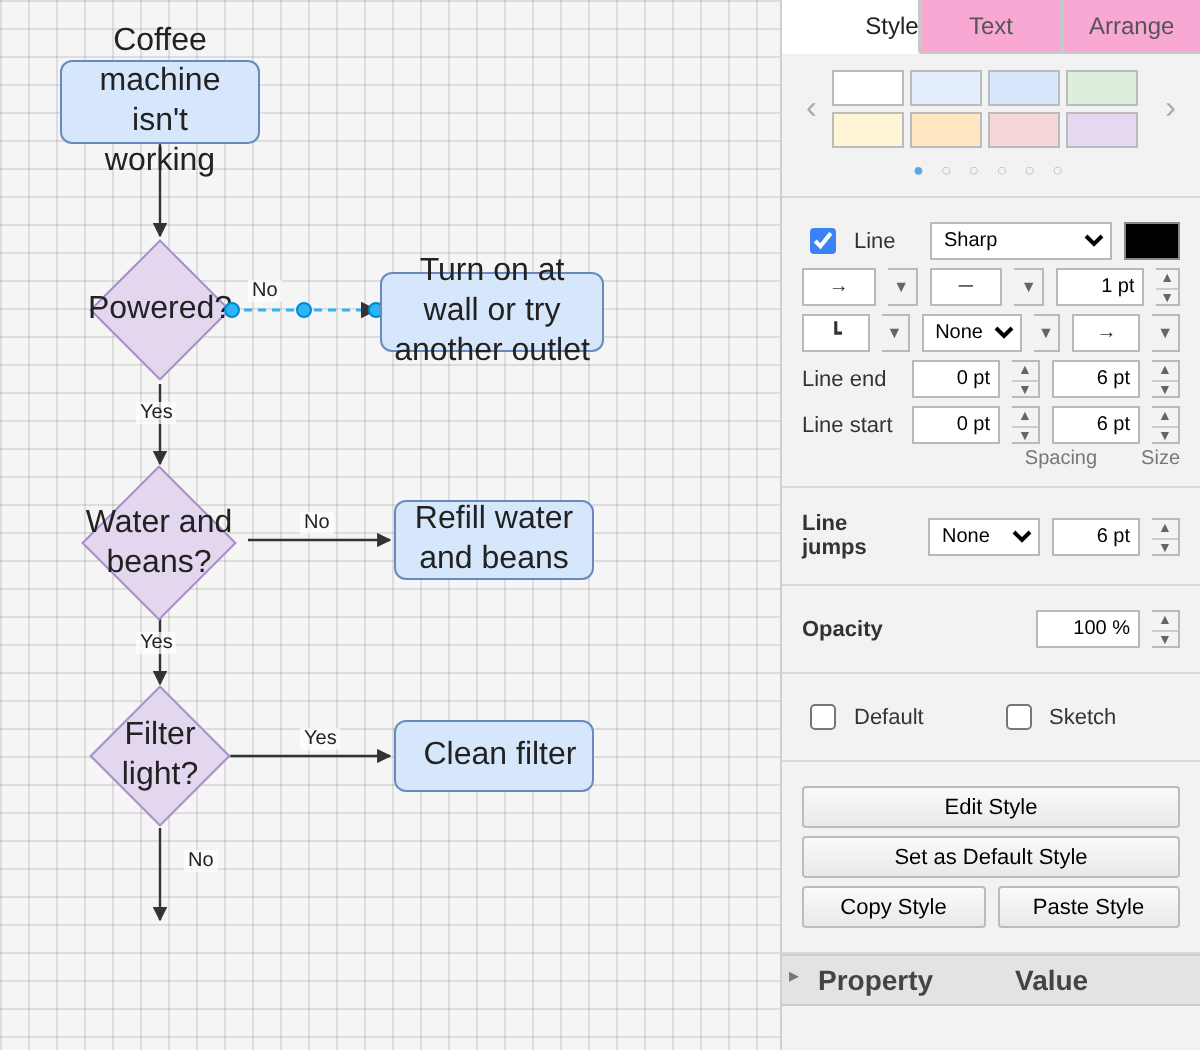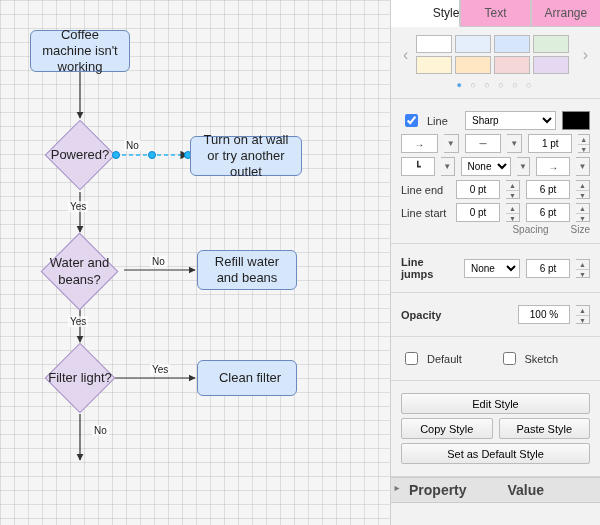--- a/index.html
+++ b/index.html
@@ -14,21 +14,21 @@
     background:
       linear-gradient(#f9f9f9 0 0),
       repeating-linear-gradient(to right, #e6e6e6 0 1px, transparent 1px 14px),
       repeating-linear-gradient(to bottom, #e6e6e6 0 1px, transparent 1px 14px);
     background-blend-mode:multiply;
     background-color:#fbfbfb;
   }
   .canvas svg { position:absolute; inset:0; width:100%; height:100%; pointer-events:none; }
   .node {
     position:absolute; display:flex; align-items:center; justify-content:center;
-    text-align:center; font-size:13px; line-height:1.25; color:#222;
+    text-align:center; font-size:16px; line-height:1.25; color:#222;
     padding:4px 6px;
   }
   .rect { border:1px solid #6a8abf; background:#d7e7fb; border-radius:6px; }
   .diamond { background:#e3d6ef; border:1px solid #a48fc6; }
   .diamond-wrap {
     position:absolute; transform:rotate(45deg);
   }
   .edge-label {
     position:absolute; font-size:10px; color:#222; background:rgba(255,255,255,0.7);
     padding:0 2px;
@@ -61,21 +61,21 @@
   .dots { text-align:center; margin-top:6px; color:#bbb; font-size:9px; letter-spacing:3px; }
   .dots .active { color:#5aa7e8; }
   .row { display:flex; align-items:center; gap:6px; margin:4px 0; }
   .row.right { justify-content:flex-end; }
   .label { min-width:32px; }
   .check { width:13px; height:13px; accent-color:#3b82f6; }
   select, .num, .pill {
     font-size:10px; border:1px solid #b9b9b9; background:#fff; height:19px;
   }
   select { padding:0 2px; }
-  .num { width:44px; text-align:center; padding:0 4px; }
+  .num { width:44px; text-align:right; padding:0 4px; }
   .stepper {
     width:14px; height:19px; border:1px solid #b9b9b9; border-left:none;
     background:#f3f3f3; display:flex; flex-direction:column; font-size:7px; color:#666;
   }
   .stepper span { flex:1; text-align:center; line-height:9px; }
   .stepper span:first-child { border-bottom:1px solid #ccc; }
   .pill { width:44px; display:flex; align-items:center; justify-content:center; }
   .drop { width:18px; height:19px; border:1px solid #b9b9b9; border-left:none;
     background:#f3f3f3; display:flex; align-items:center; justify-content:center; font-size:8px; color:#666; }
   .colorwell { width:28px; height:19px; background:#000; border:1px solid #888; }
@@ -281,26 +281,26 @@
       <input type="checkbox" class="check" style="">
       <span style="flex:1;">Sketch</span>
     </div>
   </div>
 
   <div class="section">
     <div class="row">
         <button class="btn">Edit Style</button>
       </div>
     <div class="row">
+        <button class="btn">Set as Default Style</button>
+      </div>
+    <div class="row">
       <button class="btn">Copy Style</button>
       <button class="btn">Paste Style</button>
     </div>
-    <div class="row">
-        <button class="btn">Set as Default Style</button>
-      </div>
   </div>
 
   <div class="proprow">
     <div class="caret2">▸</div>
     <div class="ph">Property</div>
     <div class="ph">Value</div>
   </div>
 
 </div>
 

